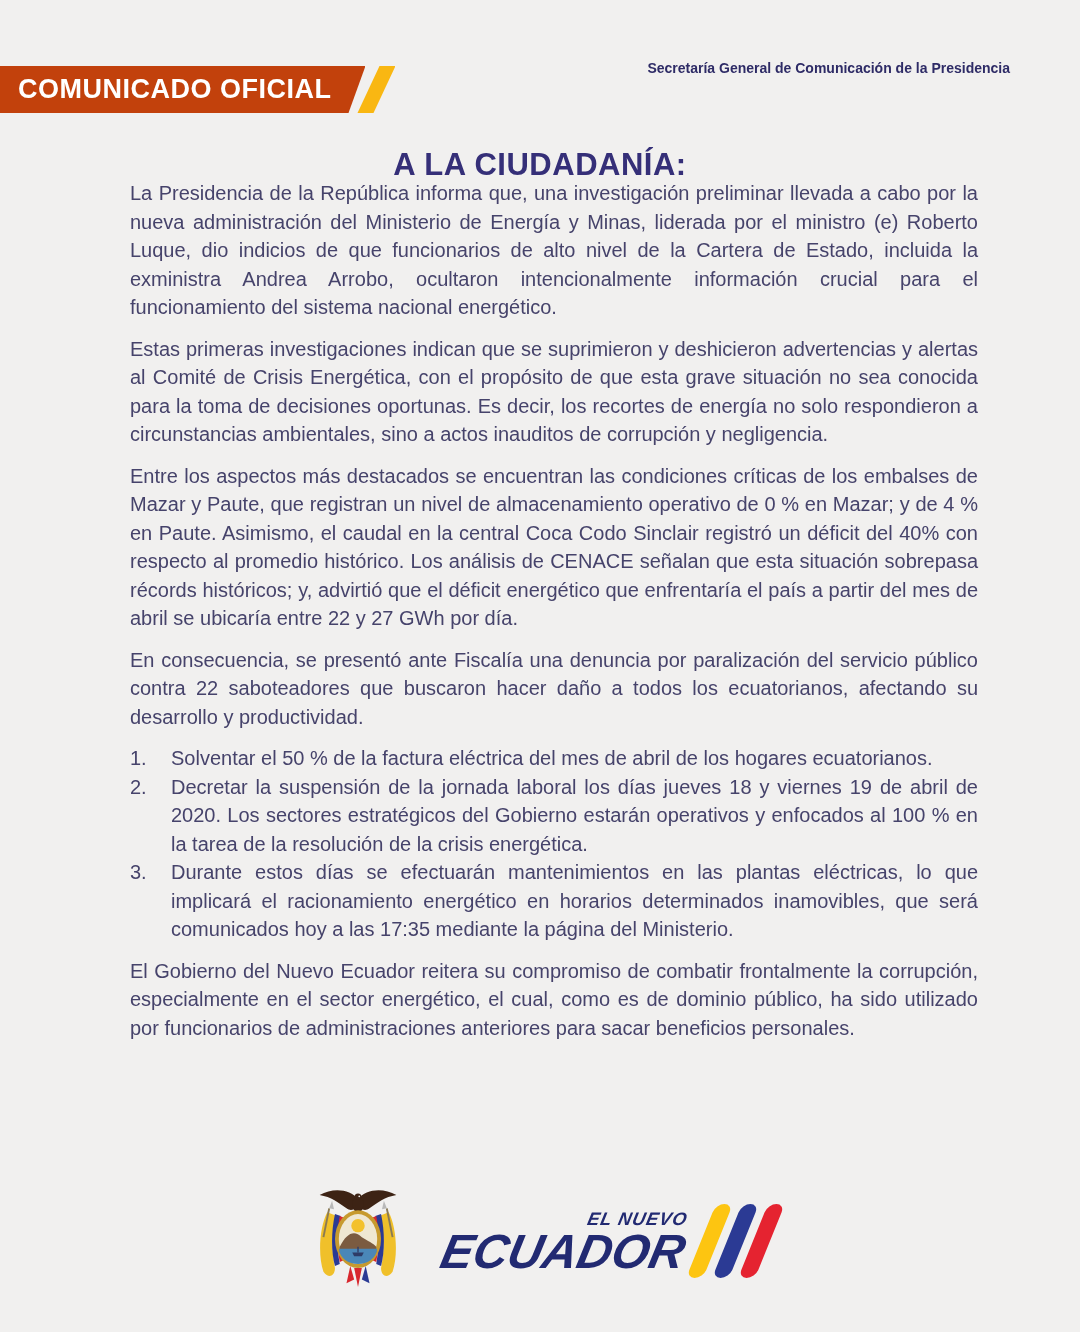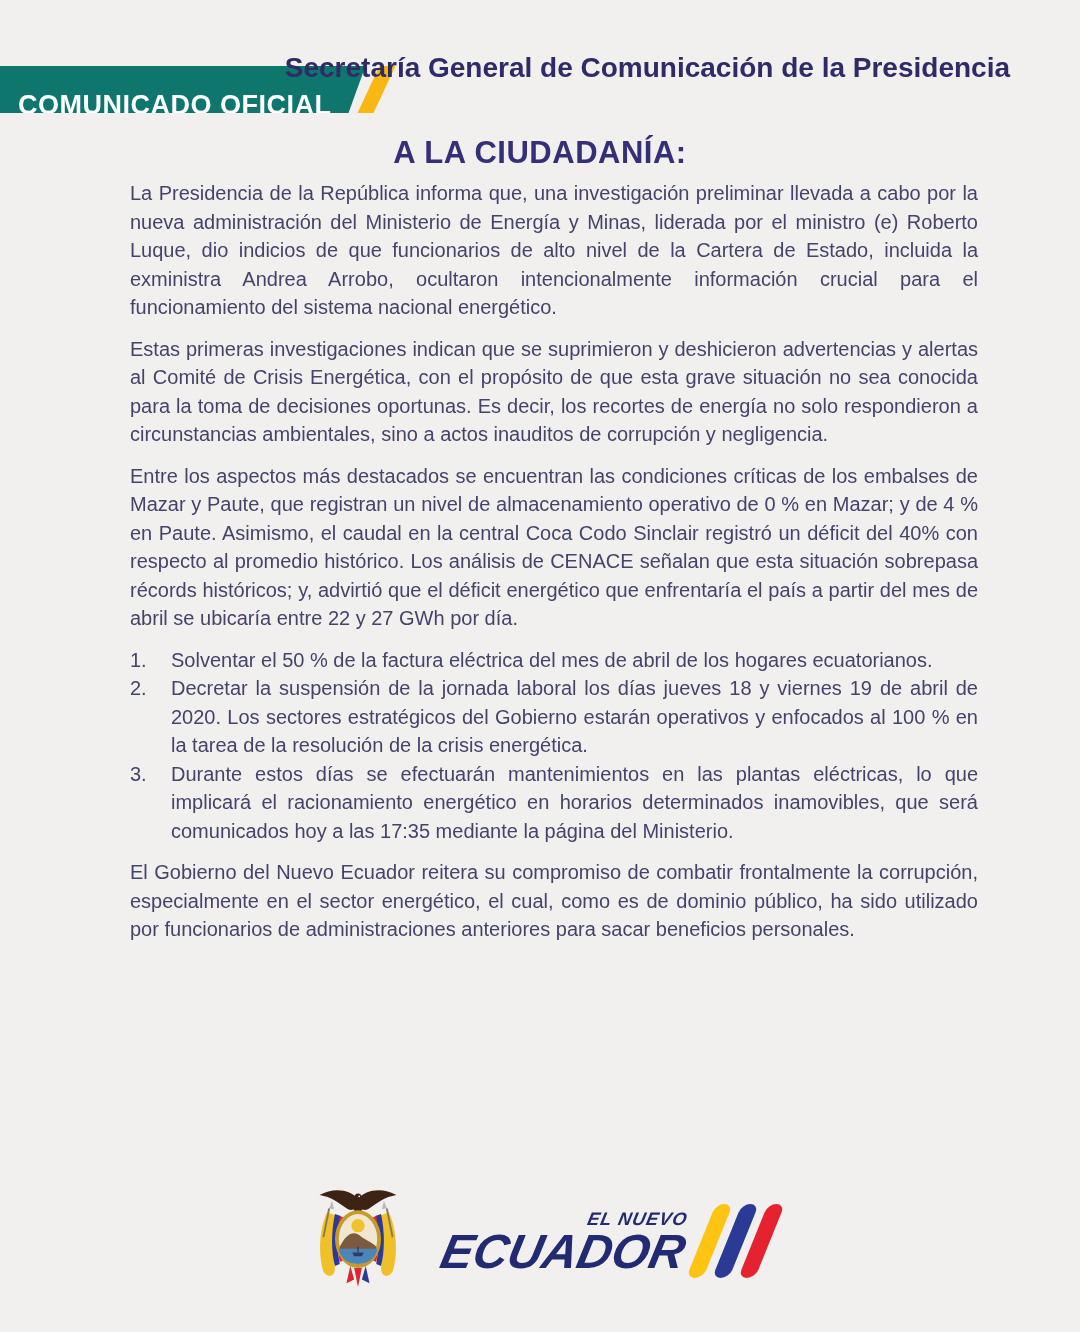--- a/index.html
+++ b/index.html
@@ -17,50 +17,50 @@
   
   .banner-row {
     position: absolute;
     top: 66px;
     left: 0;
     display: flex;
     align-items: stretch;
     height: 47px;
   }
   .banner {
-    background: #0f766e;
+    background: #c2410c;
     color: #ffffff;
     font-weight: bold;
     font-size: 27px;
     letter-spacing: 0.5px;
     line-height: 47px;
-    padding: 16px 34px 0 18px;
+    padding: 0 34px 0 18px;
     clip-path: polygon(0 0, 100% 0, calc(100% - 17px) 100%, 0 100%);
   }
   .banner-slash {
     width: 38px;
     height: 47px;
     margin-left: -8px;
     background: #f9b712;
     clip-path: polygon(22px 0, 38px 0, 16px 100%, 0 100%);
   }
   .header-right {
     position: absolute;
     top: 54px;
     right: 70px;
     text-align: right;
     color: #2e2b66;
   }
-  .header-org { font-weight: bold; font-size: 28px; line-height: 28px; }
+  .header-org { font-weight: bold; font-size: 14px; line-height: 28px; }
   .header-date { font-size: 21px; line-height: 28px; }
 
   
   .doc-title {
     position: absolute;
-    top: 135px;
+    top: 147px;
     left: 0;
     width: 100%;
     text-align: center;
     font-weight: bold;
     font-size: 31px;
     letter-spacing: 0.5px;
     color: #352f78;
   }
 
   
@@ -131,20 +131,21 @@
   <div class="header-right">
     <div class="header-org">Secretaría General de Comunicación de la Presidencia</div>
   </div>
 
   <div class="doc-title">A LA CIUDADANÍA:</div>
 
   <div class="body-text">
     <p>La Presidencia de la República informa que, una investigación preliminar llevada a cabo por la nueva administración del Ministerio de Energía y Minas, liderada por el ministro (e) Roberto Luque, dio indicios de que funcionarios de alto nivel de la Cartera de Estado, incluida la exministra Andrea Arrobo, ocultaron intencionalmente información crucial para el funcionamiento del sistema nacional energético.</p>
     <p>Estas primeras investigaciones indican que se suprimieron y deshicieron advertencias y alertas al Comité de Crisis Energética, con el propósito de que esta grave situación no sea conocida para la toma de decisiones oportunas. Es decir, los recortes de energía no solo respondieron a circunstancias ambientales, sino a actos inauditos de corrupción y negligencia.</p>
     <p>Entre los aspectos más destacados se encuentran las condiciones críticas de los embalses de Mazar y Paute, que registran un nivel de almacenamiento operativo de 0 % en Mazar; y de 4 % en Paute. Asimismo, el caudal en la central Coca Codo Sinclair registró un déficit del 40% con respecto al promedio histórico. Los análisis de CENACE señalan que esta situación sobrepasa récords históricos; y, advirtió que el déficit energético que enfrentaría el país a partir del mes de abril se ubicaría entre 22 y 27 GWh por día.</p>
+    <p>En consecuencia, se presentó ante Fiscalía una denuncia por paralización del servicio público contra 22 saboteadores que buscaron hacer daño a todos los ecuatorianos, afectando su desarrollo y productividad.</p>
 
     <div class="num-list">
       <div class="num-item">
         <span class="num">1.</span>
         <span class="txt">Solventar el 50 % de la factura eléctrica del mes de abril de los hogares ecuatorianos.</span>
       </div>
       <div class="num-item">
         <span class="num">2.</span>
         <span class="txt">Decretar la suspensión de la jornada laboral los días jueves 18 y viernes 19 de abril de 2020. Los sectores estratégicos del Gobierno estarán operativos y enfocados al 100 % en la tarea de la resolución de la crisis energética.</span>
       </div>

